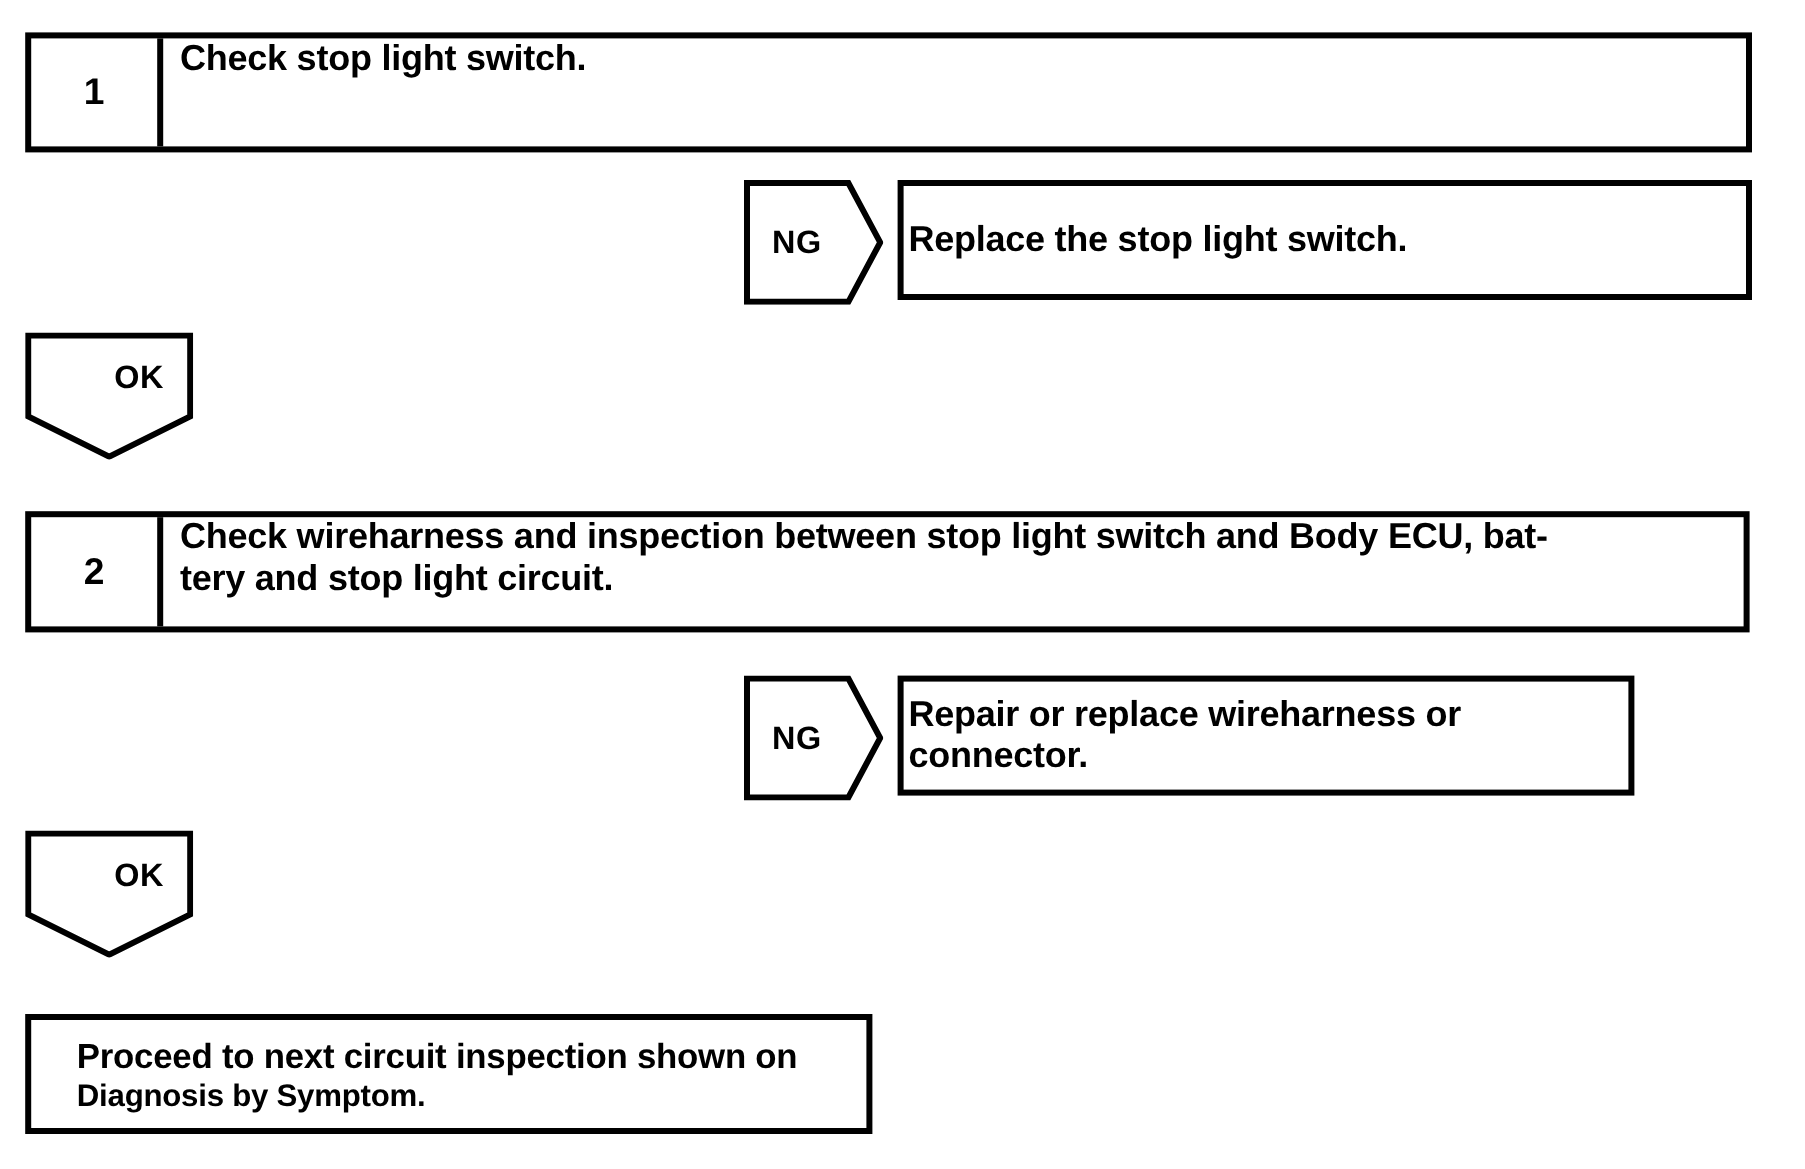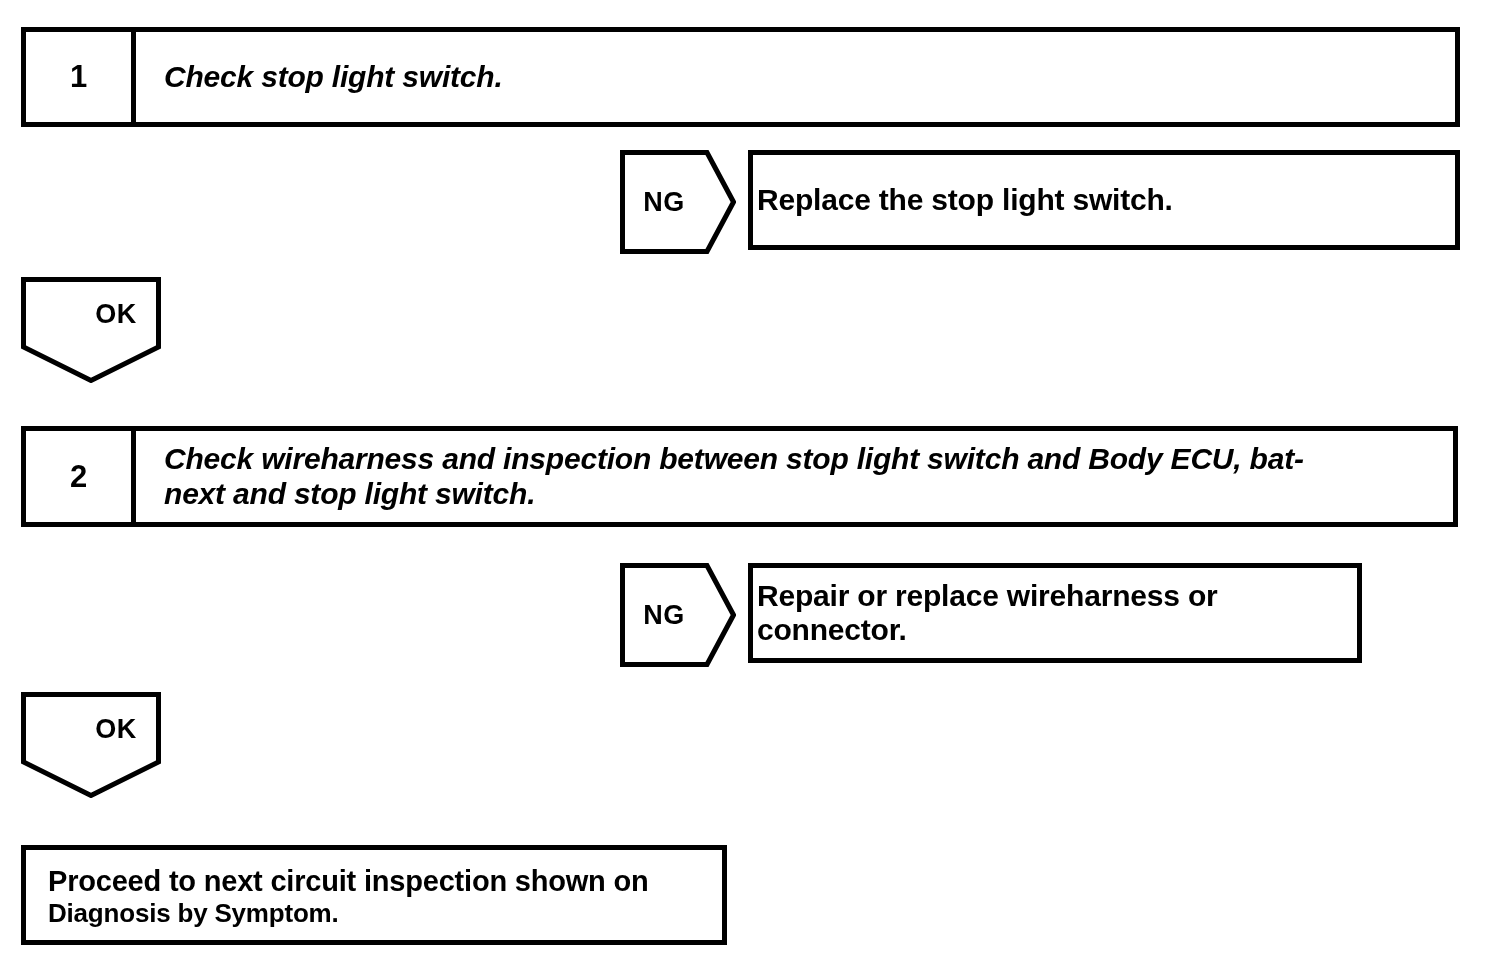--- a/index.html
+++ b/index.html
@@ -41,25 +41,23 @@
     color: #000000;
     letter-spacing: 0px;
   }
   .step-text {
     position: absolute;
     left: 110px;
     right: 0;
     top: 0;
     bottom: 0;
     display: flex;
-    align-items: center;
-    padding-left: 28px;
+    padding-left: 14px;
     padding-right: 8px;
     box-sizing: border-box;
-    font-style: italic;
   }
   .step-text .tline {
     font-weight: bold;
     font-size: 30px;
     line-height: 1.16;
     color: #000000;
     letter-spacing: -0.2px;
     white-space: pre;
   }
 
@@ -122,21 +120,21 @@
     color: #000000;
     letter-spacing: 0.5px;
     pointer-events: none;
     margin-left: 25px;
   }
 
   
   .final-text {
     position: absolute;
     left: 0; right: 0; top: 0; bottom: 0;
-    padding: 14px 10px 0 22px;
+    padding: 14px 10px 0 38px;
     box-sizing: border-box;
     color: #000000;
   }
   .final-line1 {
     font-weight: bold;
     font-size: 29px;
     line-height: 1.18;
     letter-spacing: -0.2px;
     white-space: pre;
   }
@@ -176,21 +174,21 @@
       <polygon points="2.5,2.5 137.5,2.5 137.5,70 70,103.5 2.5,70" fill="#ffffff" stroke="#000000" stroke-width="5" stroke-linejoin="miter"></polygon>
     </svg>
     <div class="ok-label">OK</div>
   </div>
 
   <div class="box" style="left:21px; top:426px; width:1437px; height:101px;">
     <div class="step-num">2</div>
     <div class="step-text">
       <div>
         <div class="tline">Check wireharness and inspection between stop light switch and Body ECU, bat-</div>
-        <div class="tline">next and stop light switch.</div>
+        <div class="tline">tery and stop light circuit.</div>
       </div>
     </div>
   </div>
 
   <div class="ng-shape" style="left:620px; top:563px;">
     <svg viewBox="0 0 116 104" preserveAspectRatio="none" aria-hidden="true">
       <polygon points="2.5,2.5 87,2.5 113.5,52 87,101.5 2.5,101.5" fill="#ffffff" stroke="#000000" stroke-width="5" stroke-linejoin="miter"></polygon>
     </svg>
     <div class="ng-label">NG</div>
   </div>

